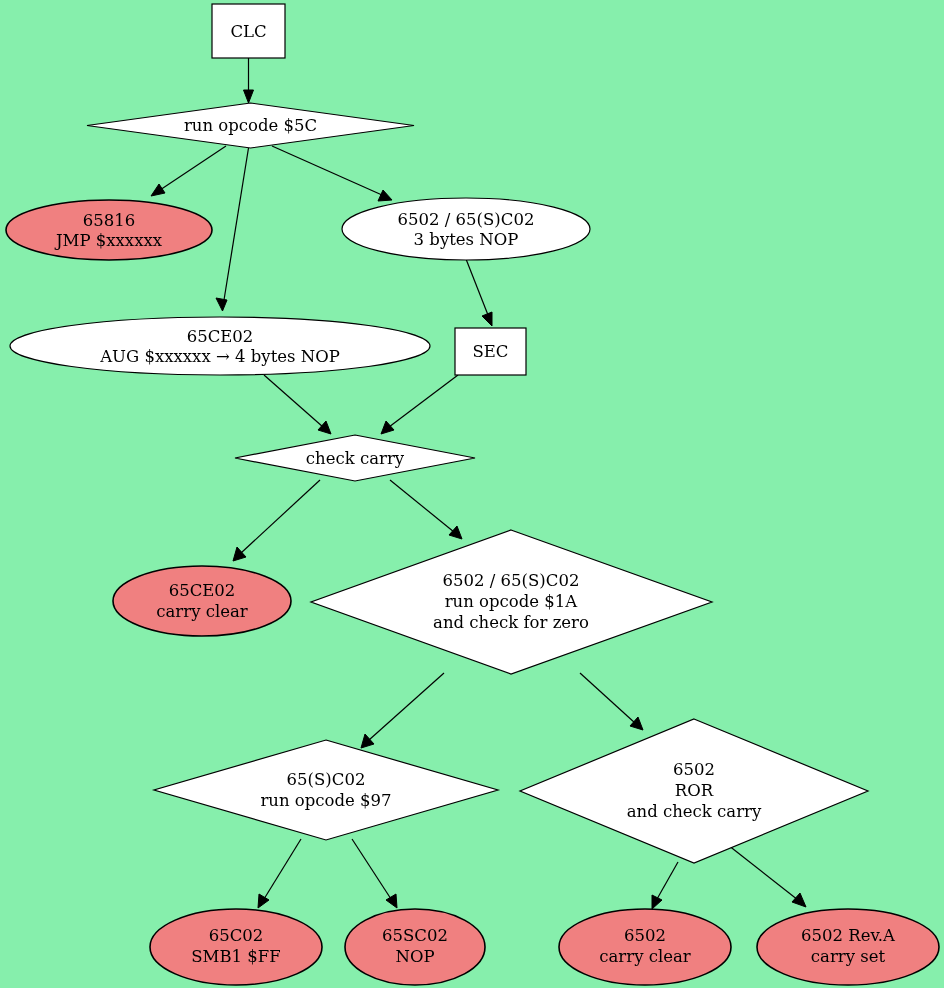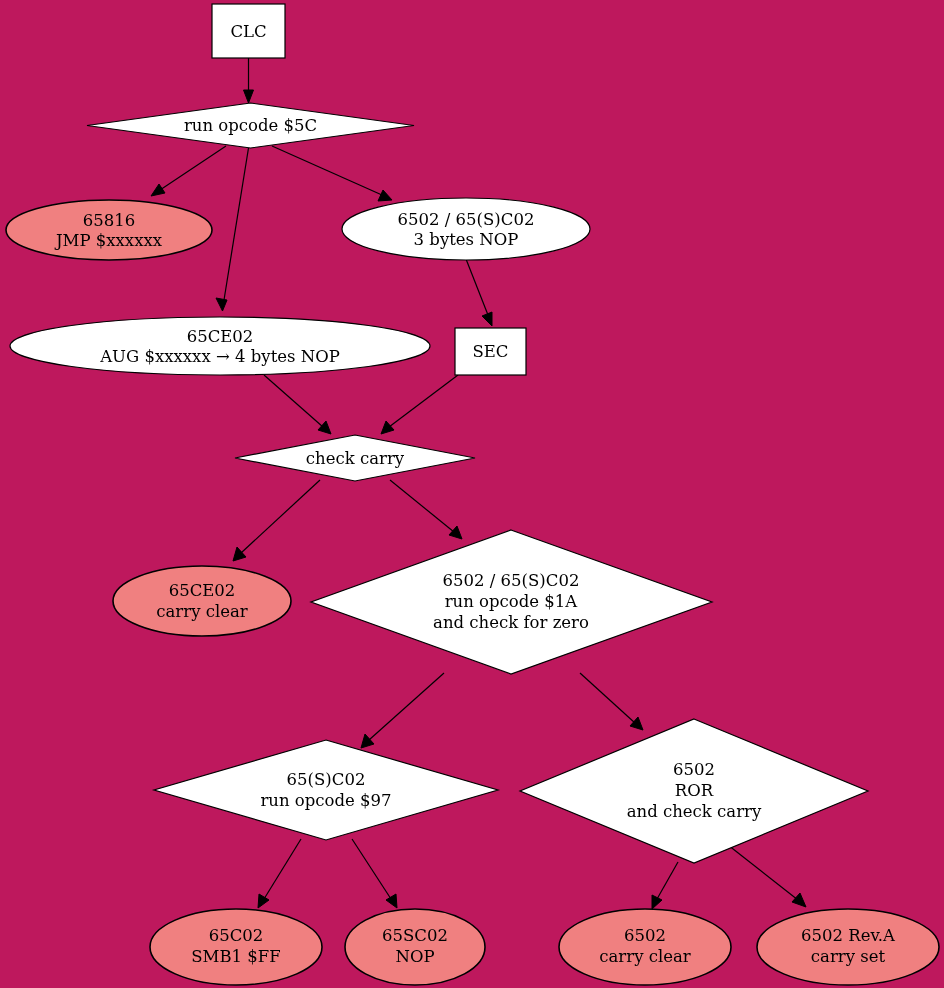--- a/index.html
+++ b/index.html
@@ -4,21 +4,21 @@
 <style>
   html, body {
     margin: 0;
     padding: 0;
     background: #ffffff;
   }
   #canvas {
     position: relative;
     width: 944px;
     height: 988px;
-    background: #be185d;
+    background: #86efac;
     font-family: "DejaVu Serif", "Liberation Serif", serif;
     overflow: hidden;
   }
   svg.graph {
     position: absolute;
     left: 0;
     top: 0;
     width: 944px;
     height: 988px;
   }

